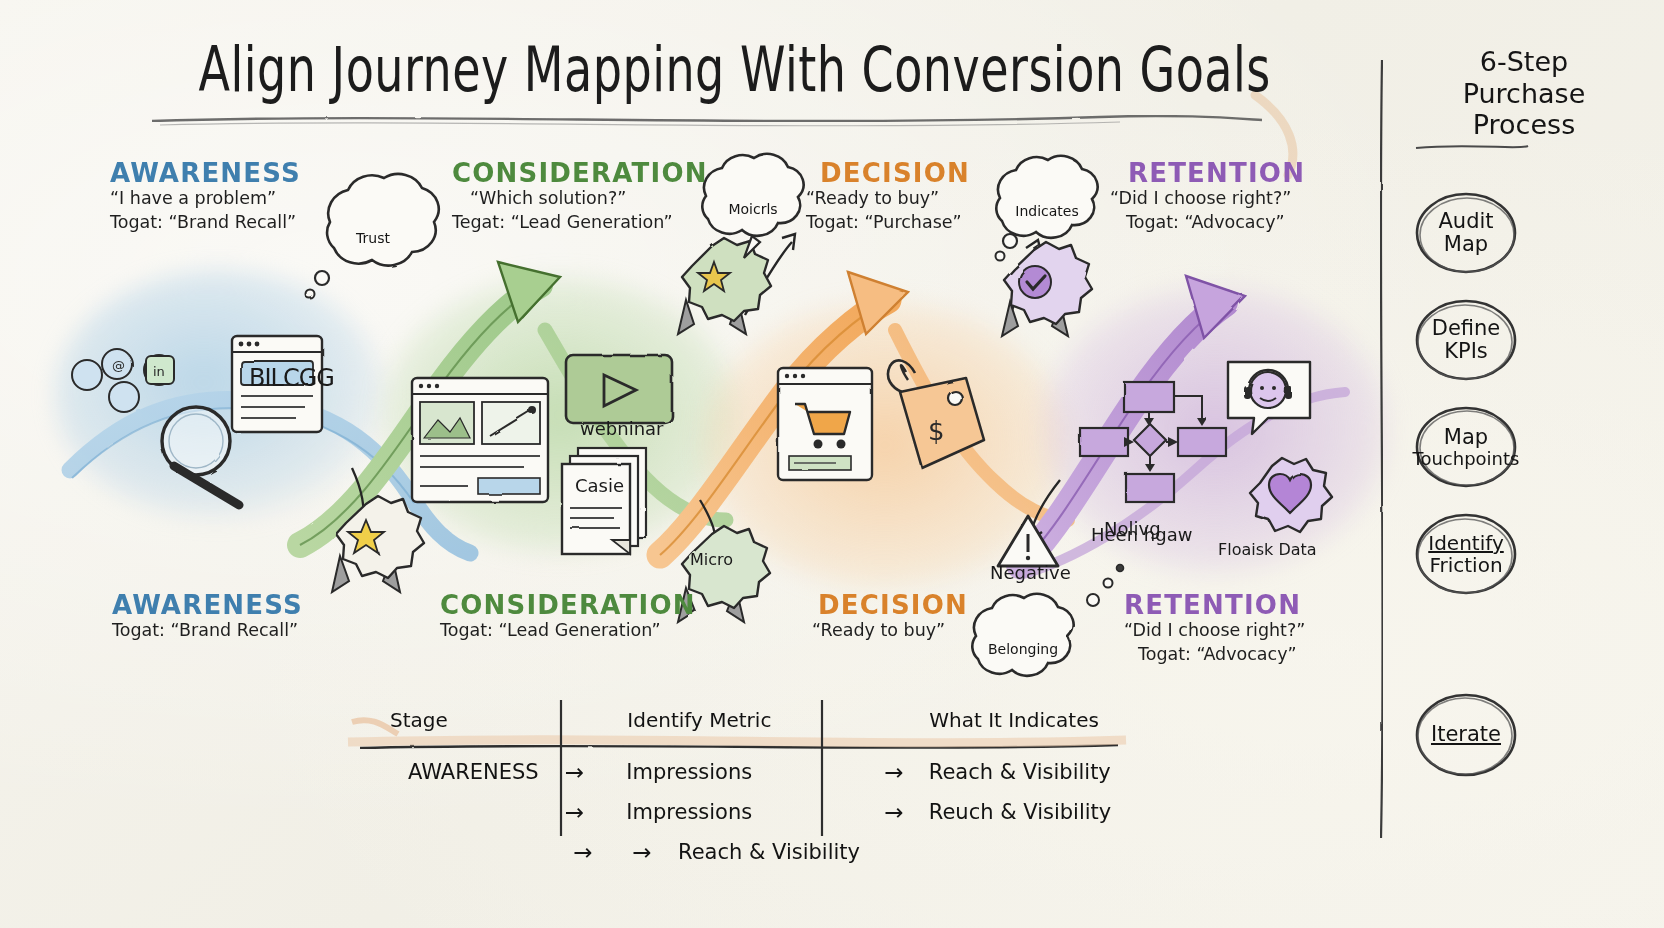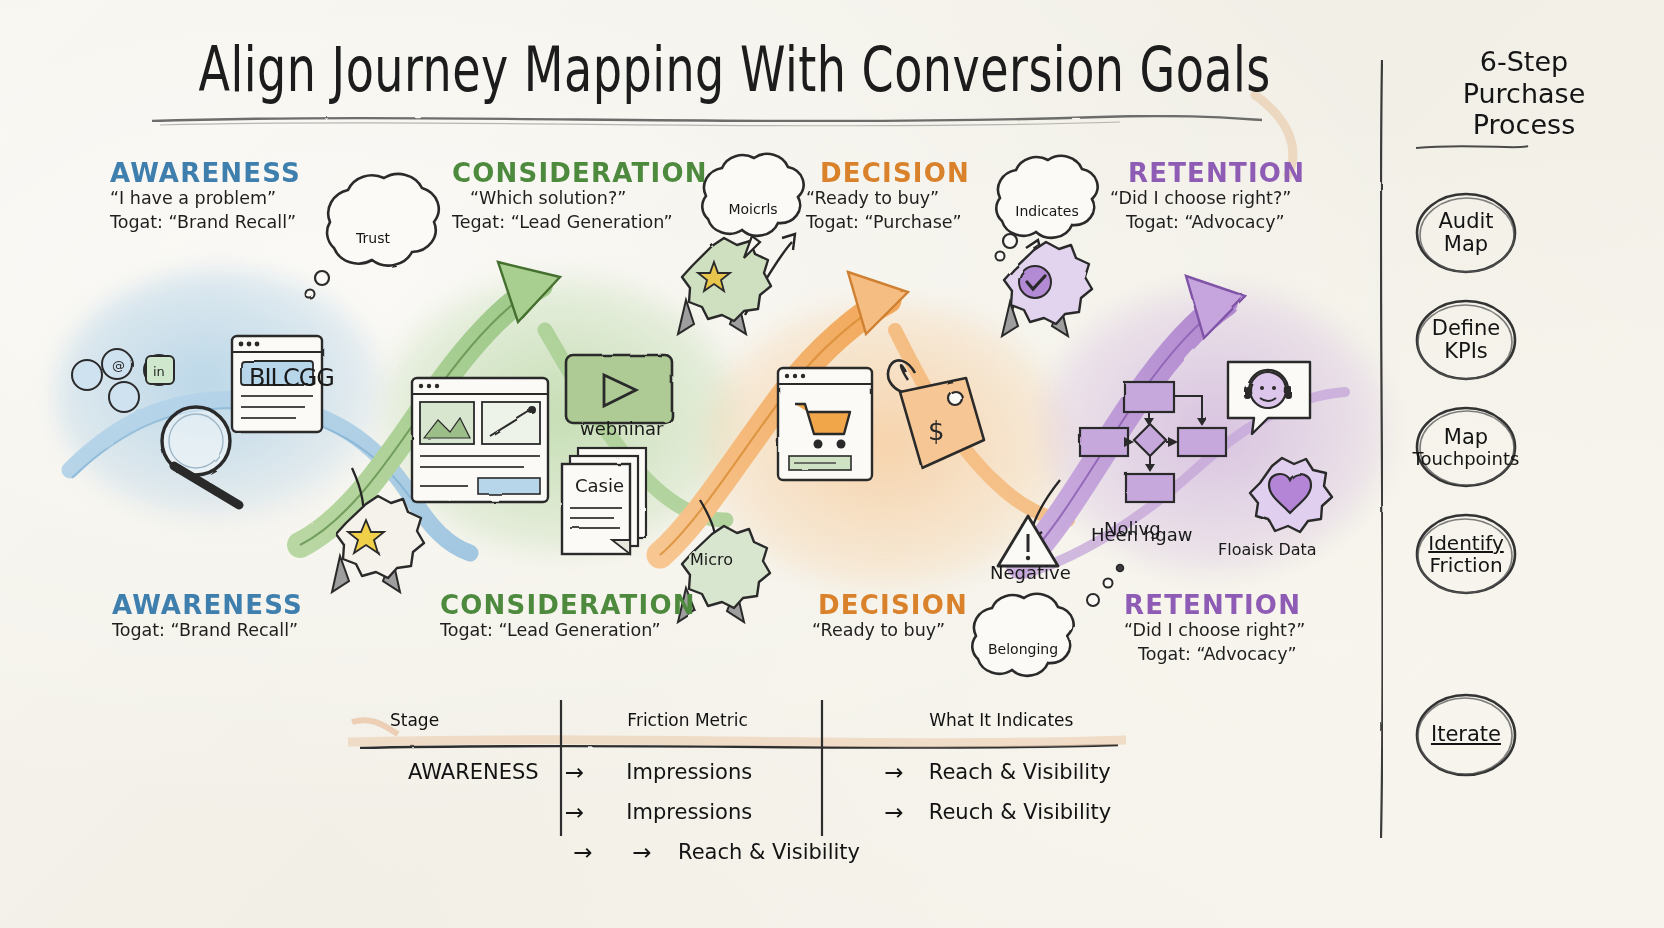--- a/index.html
+++ b/index.html
@@ -56,21 +56,21 @@
     white-space:nowrap;
   }
 
   
   .caption{ position:absolute; font-size:18px; color:#1a1a1a; white-space:nowrap; }
   .caption.sm{ font-size:16px; }
 
   
   #metrics-table{ position:absolute; left:352px; top:698px; width:800px; }
   .tbl-row{ display:flex; align-items:center; height:31px; }
-  .tbl-head .cell{ font-size:17px; color:#121212; }
+  .tbl-head .cell{ font-size:20px; color:#121212; }
   .cell{ font-size:21px; color:#131313; position:relative; }
   .col-stage{ width:200px; text-align:right; padding-right:6px; }
   .col-arrow1{ width:62px; text-align:center; }
   .col-metric{ width:272px; padding-left:22px; }
   .col-arrow2{ width:56px; text-align:center; }
   .col-indicates{ width:240px; padding-left:8px; }
   .arrow-glyph{ font-size:23px; color:#151515; }
 
   
   #sidebar{ position:absolute; left:1392px; top:46px; width:260px; }
@@ -404,21 +404,21 @@
   <div class="caption sm" style="left:690px;top:550px;">Micro</div>
   <div class="caption" style="left:990px;top:562px;">Negative</div>
   <div class="caption" style="left:1091px;top:524px;">Heen hgaw</div>
   <div class="caption" style="left:1104px;top:518px;">Nolivg</div>
   <div class="caption sm" style="left:1218px;top:540px;">Floaisk Data</div>
 
   <div id="metrics-table">
     <div class="tbl-row tbl-head" style="height:44px;">
       <div class="cell col-stage" style="text-align:left;padding-left:38px;">Stage</div>
       <div class="cell col-arrow1"></div>
-      <div class="cell col-metric">Friction Metric</div>
+      <div class="cell col-metric">Identify Metric</div>
       <div class="cell col-arrow2"></div>
       <div class="cell col-indicates">What It Indicates</div>
     </div>
 
     <div class="tbl-row" style="height:40px;margin-top:10px;">
       <div class="cell col-stage">AWARENESS</div>
       <div class="cell col-arrow1 arrow-glyph">→</div>
       <div class="cell col-metric">Impressions</div>
       <div class="cell col-arrow2 arrow-glyph">→</div>
       <div class="cell col-indicates">Reach &amp; Visibility</div>

